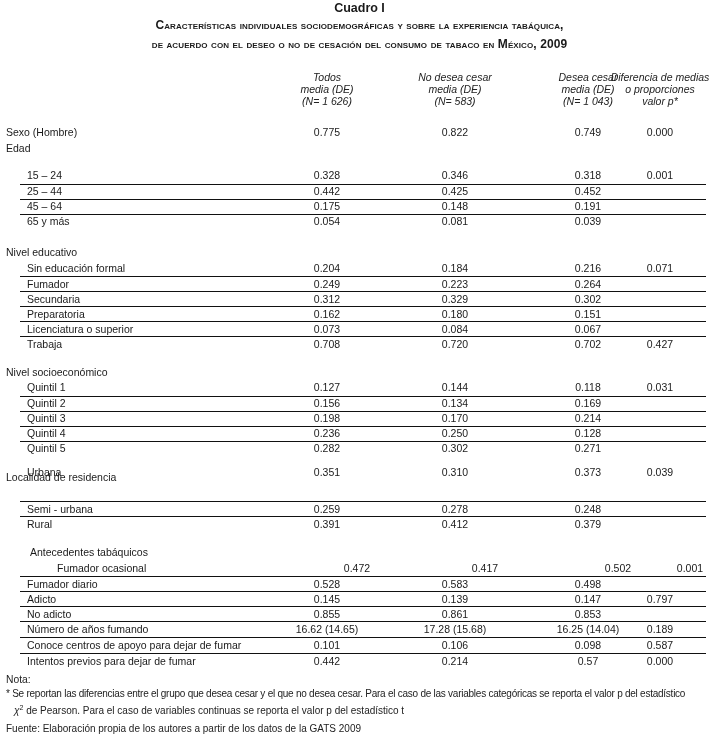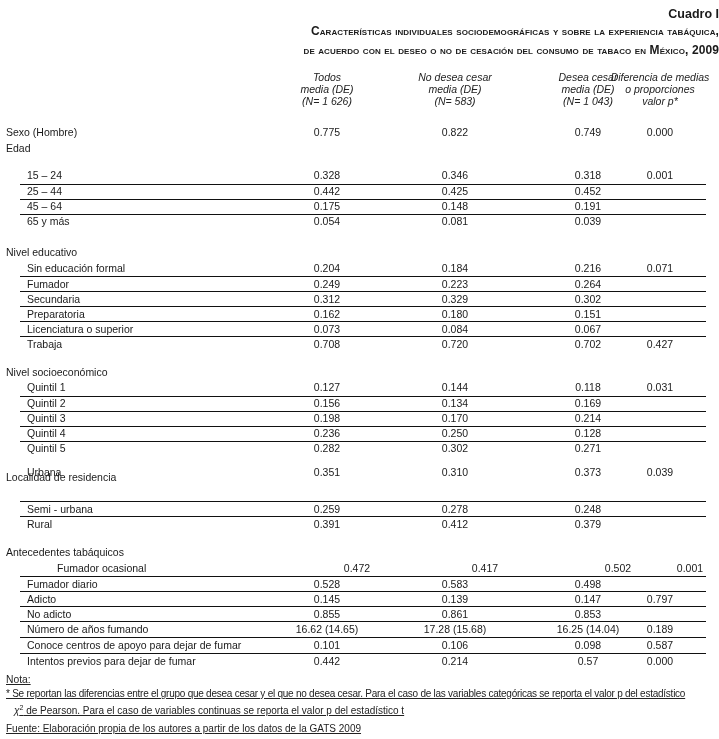--- a/index.html
+++ b/index.html
@@ -1,39 +1,39 @@
 <!DOCTYPE html>
 <html><head>
 <meta charset="utf-8">
 <style>
   html, body { margin: 0; padding: 0; background: #ffffff; }
   body {
     width: 719px; height: 739px; overflow: hidden;
     font-family: "Liberation Sans", "DejaVu Sans", sans-serif;
     color: #1a1a1a; position: relative;
   }
-  .title-block { text-align: right; padding-top: 6px; }
+  .title-block { text-align: center; }
   .cuadro { font-size: 12.5px; font-weight: bold; line-height: 16px; }
   .title-line { font-size: 12px; font-weight: bold; font-variant: small-caps; letter-spacing: 0.1px; line-height: 19px; }
   .colhead {
     position: absolute; top: 71px; font-style: italic; font-size: 10.5px;
     line-height: 12px; text-align: center; color: #222;
   }
   .table { position: absolute; left: 0; top: 0; width: 719px; }
   .row {
     position: absolute; left: 0; width: 719px; height: 15px;
     font-size: 10.5px; line-height: 15px;
   }
   .row .lbl { position: absolute; left: 6px; white-space: nowrap; }
   .row .lbl.ind { left: 27px; }
   .row .c { position: absolute; width: 110px; text-align: center; top: 0; }
   .c1 { left: 272px; } .c2 { left: 400px; } .c3 { left: 533px; } .c4 { left: 605px; }
   .rule { position: absolute; left: 20px; width: 686px; height: 0; border-top: 1.2px solid #111; }
   .group { position: absolute; left: 6px; font-size: 10.5px; line-height: 15px; }
-  .note { position: absolute; left: 6px; font-size: 10.3px; line-height: 14px; color: #222; text-decoration: underline; }
+  .note { position: absolute; left: 6px; font-size: 10.3px; line-height: 14px; color: #222; }
   sup { font-size: 7px; }
 </style>
 </head>
 <body>
 
 <div class="title-block">
   <div class="cuadro">Cuadro I</div>
   <div class="title-line">Características individuales sociodemográficas y sobre la experiencia tabáquica,</div>
   <div class="title-line">de acuerdo con el deseo o no de cesación del consumo de tabaco en México, 2009</div>
 </div>
@@ -197,21 +197,21 @@
     <span class="c c3">0.248</span>
   </div>
   <div class="rule" style="top:516px;"></div>
   <div class="row" style="top:517px;">
     <span class="lbl ind">Rural</span>
     <span class="c c1">0.391</span>
     <span class="c c2">0.412</span>
     <span class="c c3">0.379</span>
   </div>
 
-  <div class="group" style="top:545px;">Antecedentes tabáquicos</div>
+  <div class="group" style="top:545px;margin-left:24px;">Antecedentes tabáquicos</div>
   <div class="row" style="top:561px;margin-left:30px;">
     <span class="lbl ind">Fumador ocasional</span>
     <span class="c c1">0.472</span>
     <span class="c c2">0.417</span>
     <span class="c c3">0.502</span>
     <span class="c c4">0.001</span>
   </div>
   <div class="rule" style="top:576px;"></div>
   <div class="row" style="top:577px;">
     <span class="lbl ind">Fumador diario</span>

